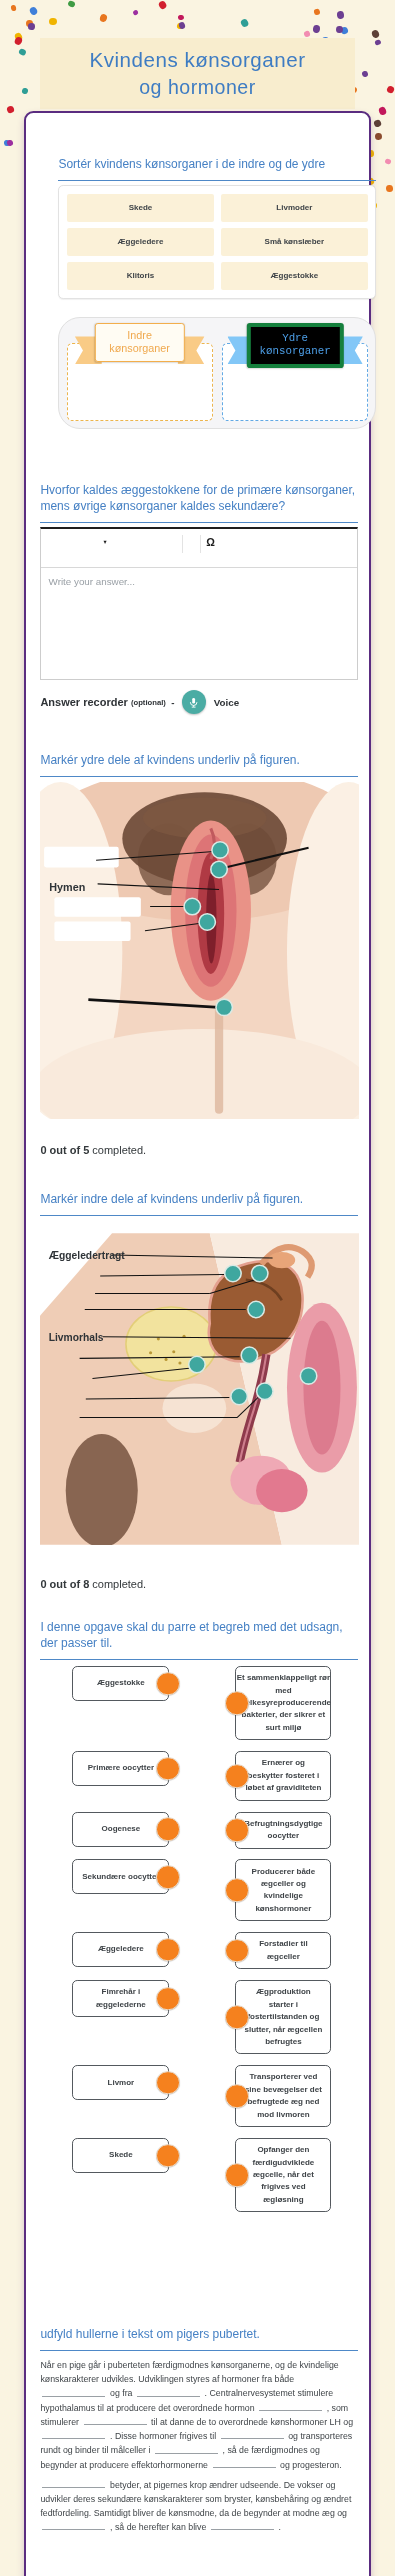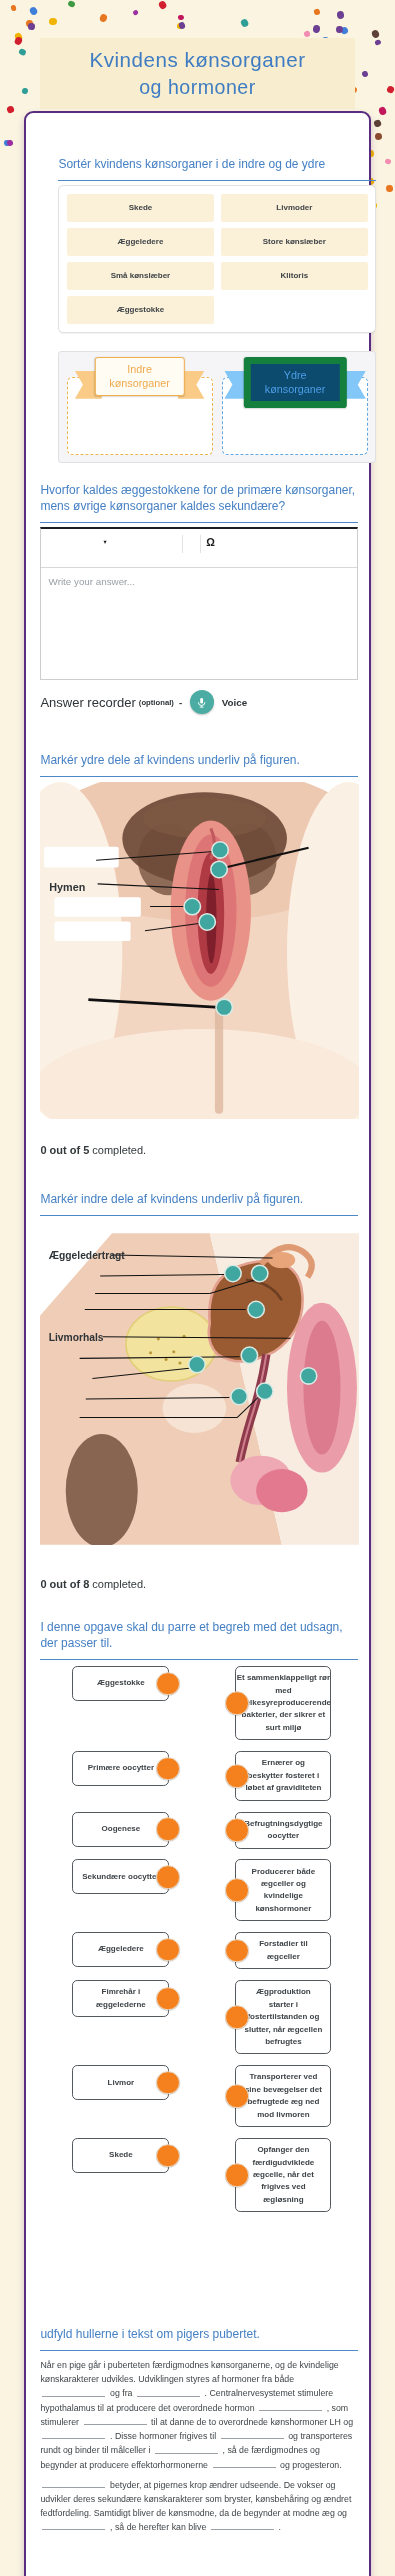--- a/index.html
+++ b/index.html
@@ -30,33 +30,33 @@
   .dasharea.blue{border:1px dashed #62A9E4;}
   .ribbon{position:absolute;left:50%;transform:translateX(-50%);z-index:2;text-align:center;}
   .ribbon .wing{position:absolute;width:27px;height:28px;top:4.1px;}
   .ribbon.orange .wing{background:#F9CB86;}
   .ribbon.blue .wing{background:#82C7F7;}
   .ribbon .wing.left{left:-19.6px;clip-path:polygon(0 0,100% 0,100% 100%,0 100%,30% 50%);}
   .ribbon .wing.right{right:-19.6px;clip-path:polygon(0 0,100% 0,70% 50%,100% 100%,0 100%);}
   .ribbon .rlabel{position:relative;z-index:2;border-radius:3.1px;padding:4.6px 8.2px;font-size:10.8px;line-height:1.28;
     min-width:72px;max-width:90px;overflow-wrap:anywhere;box-shadow:0 0.5px 1.5px rgba(0,0,0,.15);}
   .ribbon.orange .rlabel{background:#FFFCF3;border:1px solid #F3AE4B;color:#F0A94F;}
-  .ribbon.blue .rlabel{background:#0c4a6e;border:7px solid #15803d;color:#4D9FE8;}
+  .ribbon.blue .rlabel{background:#000000;border:4px solid #15803d;color:#4D9FE8;font-family:Liberation Mono, monospace;}
   
   .editor{margin-top:4.1px;border:0.5px solid #CDCDCD;border-top:2.6px solid #1E1E1E;background:#fff;}
   .toolbar{height:39px;border-bottom:0.5px solid #D8D8D8;display:flex;align-items:flex-start;padding-top:9.3px;box-sizing:border-box;}
   .tb-caret{margin-left:62px;font-size:6.2px;color:#1E1E1E;}
   .tb-sep{width:0.5px;height:17.5px;background:#E3E3E3;margin-top:-3.1px;}
   .tb-sep.s1{margin-left:75px;}
   .tb-sep.s2{margin-left:17.5px;}
   .tb-omega{margin-left:6.2px;font-size:10.8px;font-weight:600;color:#1E1E1E;margin-top:-2.1px;}
   .answer-area{height:111px;padding:8.2px 7.2px;box-sizing:border-box;}
   .placeholder{color:#9AA0A6;font-size:9.8px;}
   .recorder{margin-top:10.3px;display:flex;align-items:center;}
-  .rec-label{font-weight:400;color:#2F3337;font-size:13px;}
+  .rec-label{font-weight:700;color:#2F3337;font-size:11px;}
   .rec-opt{font-weight:700;color:#2F3337;font-size:7.7px;margin-left:3.1px;}
   .rec-dash{font-weight:700;color:#2F3337;font-size:9.8px;margin:0 7.2px 0 5.2px;}
   .voice-btn{width:24px;height:24px;border-radius:50%;background:#4BACA4;display:flex;align-items:center;justify-content:center;
     box-shadow:0 1px 2.1px rgba(0,0,0,.25);}
   .rec-voice{font-weight:700;color:#2F3337;font-size:9.8px;margin-left:8.2px;}
   
   .figwrap{margin-top:5.2px;}
   .completed{font-size:11px;color:#33383B;}
   .completed b{font-weight:700;}
   
@@ -210,26 +210,25 @@
   </div>
 
   <div class="card">
 
     <div class="sec" style="top:44px;padding-left:18px;">
       <div class="q-head">Sortér kvindens kønsorganer i de indre og de ydre</div>
       <div class="bank" id="q1-bank">
           <div class="chip">Skede</div>
           <div class="chip">Livmoder</div>
           <div class="chip">Æggeledere</div>
-          <div class="chip">Store kønslæber</div>
           <div class="chip">Små kønslæber</div>
           <div class="chip">Klitoris</div>
           <div class="chip">Æggestokke</div>
         </div>
-      <div class="zones-wrap" id="q1-zones" style="margin-top:18px;height:112px;">
+      <div class="zones-wrap" id="q1-zones" style="margin-top:18px;height:112px;border-radius:22px;">
           <div class="dropzone">
             <div class="ribbon orange" style="top: 5.2px;">
               <span class="wing left" style="top: 13.4px;"></span>
               <span class="wing right" style="top: 13.4px;"></span>
               <div class="rlabel">Indre kønsorganer</div>
             </div>
             <div class="dasharea orange" style="top: 25px; height: 76px;"></div>
           </div>
           <div class="dropzone">
             <div class="ribbon blue" style="top: 5.2px;">

